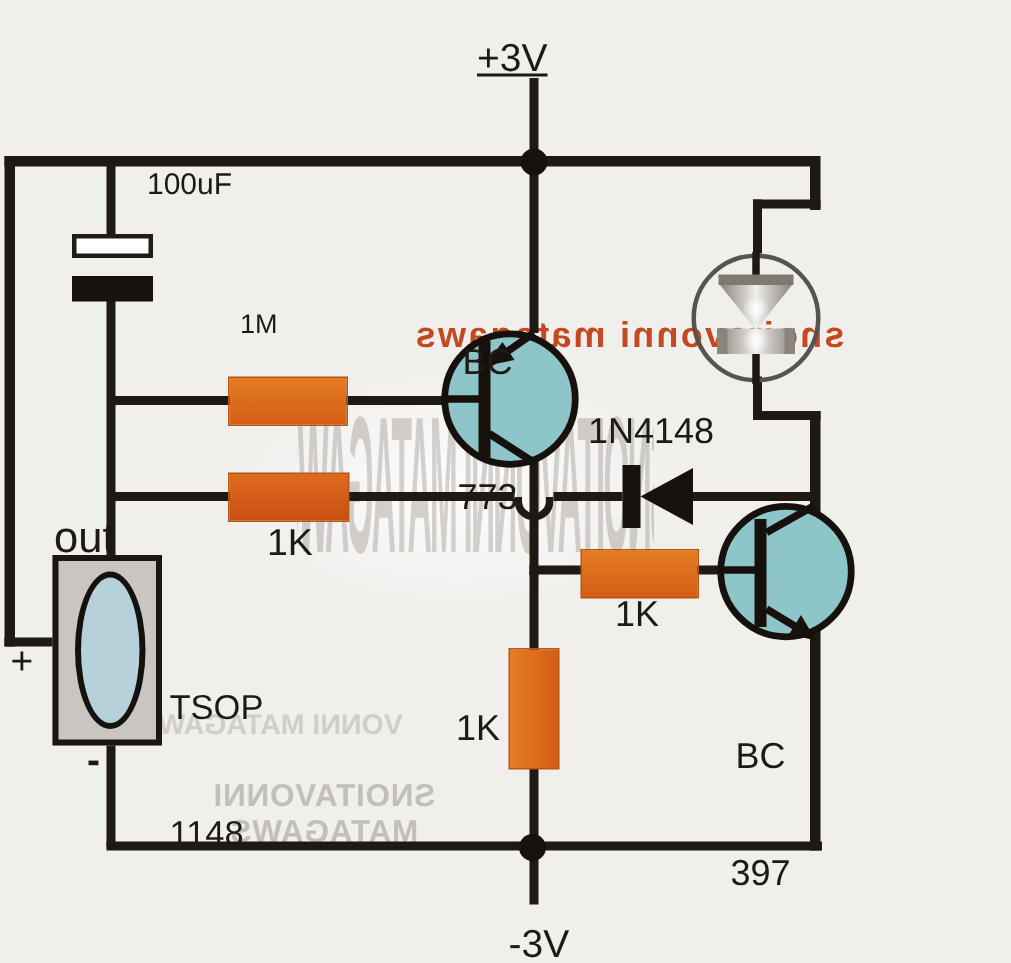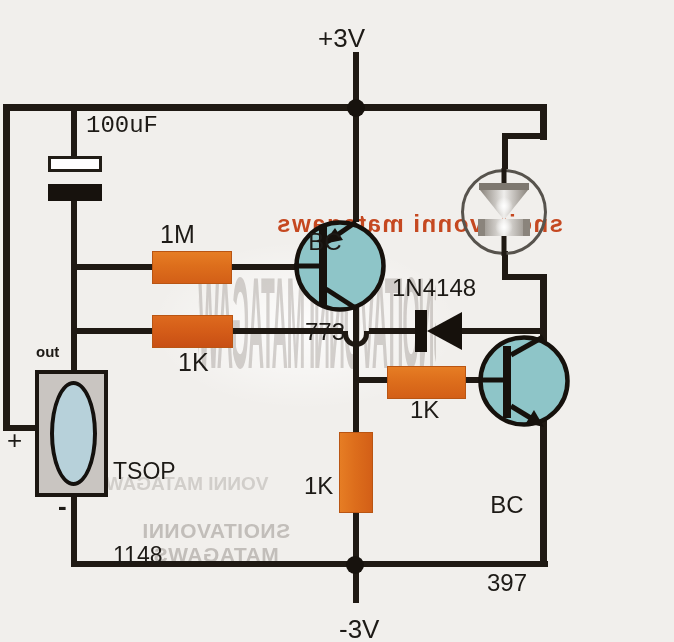--- a/index.html
+++ b/index.html
@@ -178,24 +178,24 @@
     <rect x="22" y="55" width="52" height="17" fill="url(#silverV)"></rect>
     <rect x="22" y="55" width="7" height="17" fill="#8a847c"></rect>
     <rect x="67" y="55" width="7" height="17" fill="#8a847c"></rect>
     <circle cx="48" cy="42" r="9" fill="url(#glint)"></circle>
     <circle cx="48" cy="63" r="9" fill="url(#glint)"></circle>
   </svg>
 
   <div class="tsop-body"></div>
   <div class="tsop-lens"></div>
 
-  <div class="label" style="left:318px;top:24px;font-size:26px;">+3V</div>
+  <div class="label" style="left:318px;top:24px;font-size:26px;text-decoration:underline;">+3V</div>
   <div class="label" style="left:339px;top:615px;font-size:26px;">-3V</div>
-  <div class="label" style="left:86px;top:112px;font-size:24px;font-family:Liberation Mono, monospace;">100uF</div>
-  <div class="label" style="left:160px;top:220px;font-size:25px;">1M</div>
+  <div class="label" style="left:98px;top:112px;font-size:20px;">100uF</div>
+  <div class="label" style="left:160px;top:206px;font-size:18px;">1M</div>
   <div class="label" style="left:178px;top:348px;font-size:25px;">1K</div>
   <div class="label" style="left:410px;top:396px;font-size:24px;">1K</div>
   <div class="label" style="left:304px;top:472px;font-size:24px;">1K</div>
   <div class="label" style="left:392px;top:274px;font-size:24px;">1N4148</div>
 
   <div class="label" style="left:297px;top:167px;width:56px;text-align:center;font-size:24px;line-height:30px;">
     <div>BC</div>
     <div>773</div>
   </div>
 
@@ -205,17 +205,17 @@
   </div>
 
   <div class="label" style="left:374px;top:116px;font-size:26px;line-height:33px;">
   </div>
 
   <div class="label" style="left:113px;top:401px;font-size:23px;line-height:28px;">
     <div>TSOP</div>
     <div>1148</div>
   </div>
 
-  <div class="label" style="left:36px;top:343px;font-size:15px;font-weight:bold;">out</div>
+  <div class="label" style="left:36px;top:343px;font-size:29px;">out</div>
   <div class="label" style="left:7px;top:426px;font-size:26px;">+</div>
   <div class="label" style="left:58px;top:492px;font-size:26px;font-weight:bold;">-</div>
 
 </div>
 
 </body></html>

